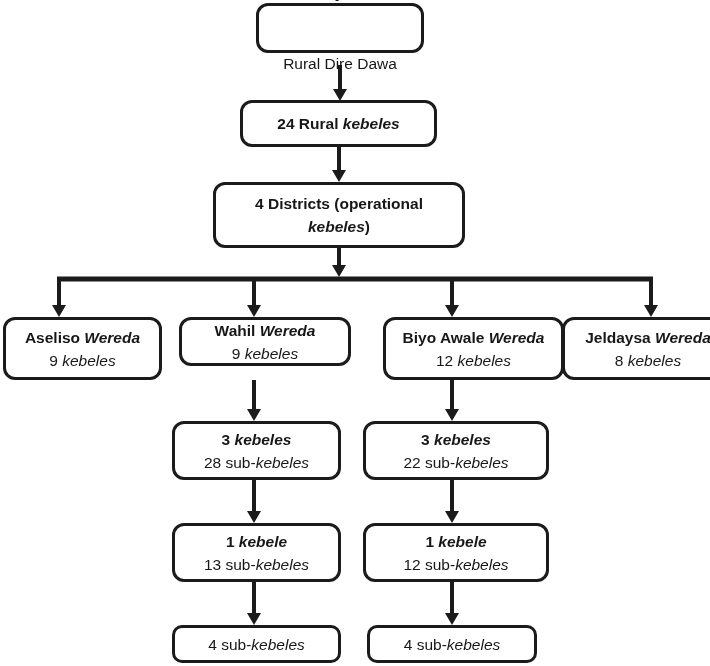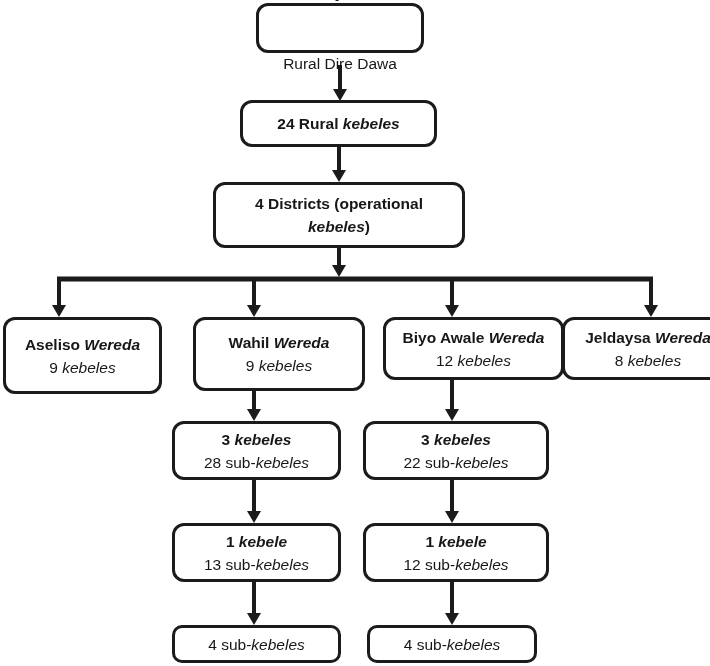--- a/index.html
+++ b/index.html
@@ -87,26 +87,26 @@
 
   <div class="node" style="left:240px; top:100px; width:197px; height:47px;">
       <div class="node-line"><span class="b">24 Rural </span><span class="b i">kebeles</span></div>
     </div>
 
   <div class="node" style="left:213px; top:182px; width:252px; height:66px;">
       <div class="node-line"><span class="b">4 Districts (operational</span></div>
       <div class="node-line"><span class="b i">kebeles</span><span class="b">)</span></div>
     </div>
 
-  <div class="node" style="left:3px;   top:317px; width:159px; height:77px;">
+  <div class="node" style="left:3px;   top:317px; width:159px; height:63px;">
       <div class="node-line"><span class="b">Aseliso </span><span class="b i">Wereda</span></div>
       <div class="node-line"><span>9 </span><span class="i">kebeles</span></div>
     </div>
 
-  <div class="node" style="left:193px; top:317px; width:172px; height:74px;">
+  <div class="node" style="left:179px; top:317px; width:172px; height:49px;">
       <div class="node-line"><span class="b">Wahil </span><span class="b i">Wereda</span></div>
       <div class="node-line"><span>9 </span><span class="i">kebeles</span></div>
     </div>
 
   <div class="node" style="left:367px; top:317px; width:181px; height:63px;margin-left:16px;">
       <div class="node-line"><span class="b">Biyo Awale </span><span class="b i">Wereda</span></div>
       <div class="node-line"><span>12 </span><span class="i">kebeles</span></div>
     </div>
 
   <div class="node" style="left:562px; top:317px; width:172px; height:63px;">

